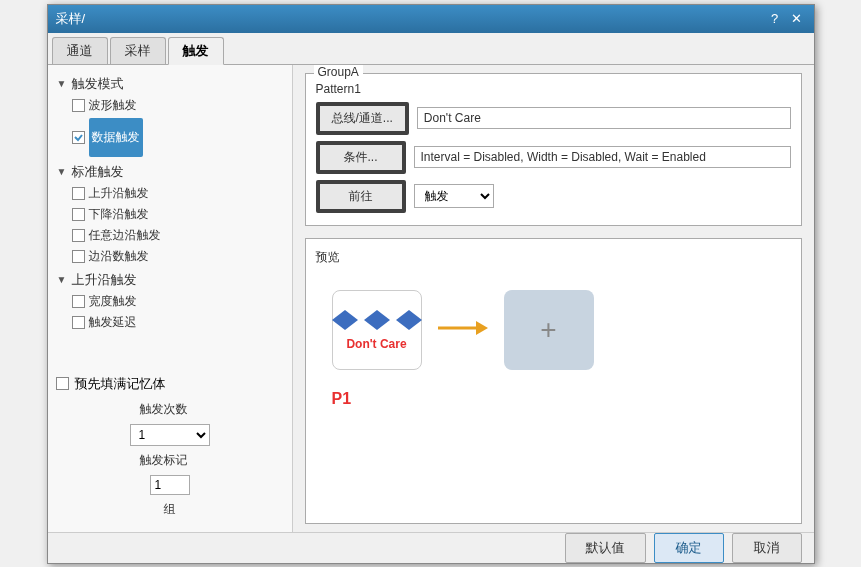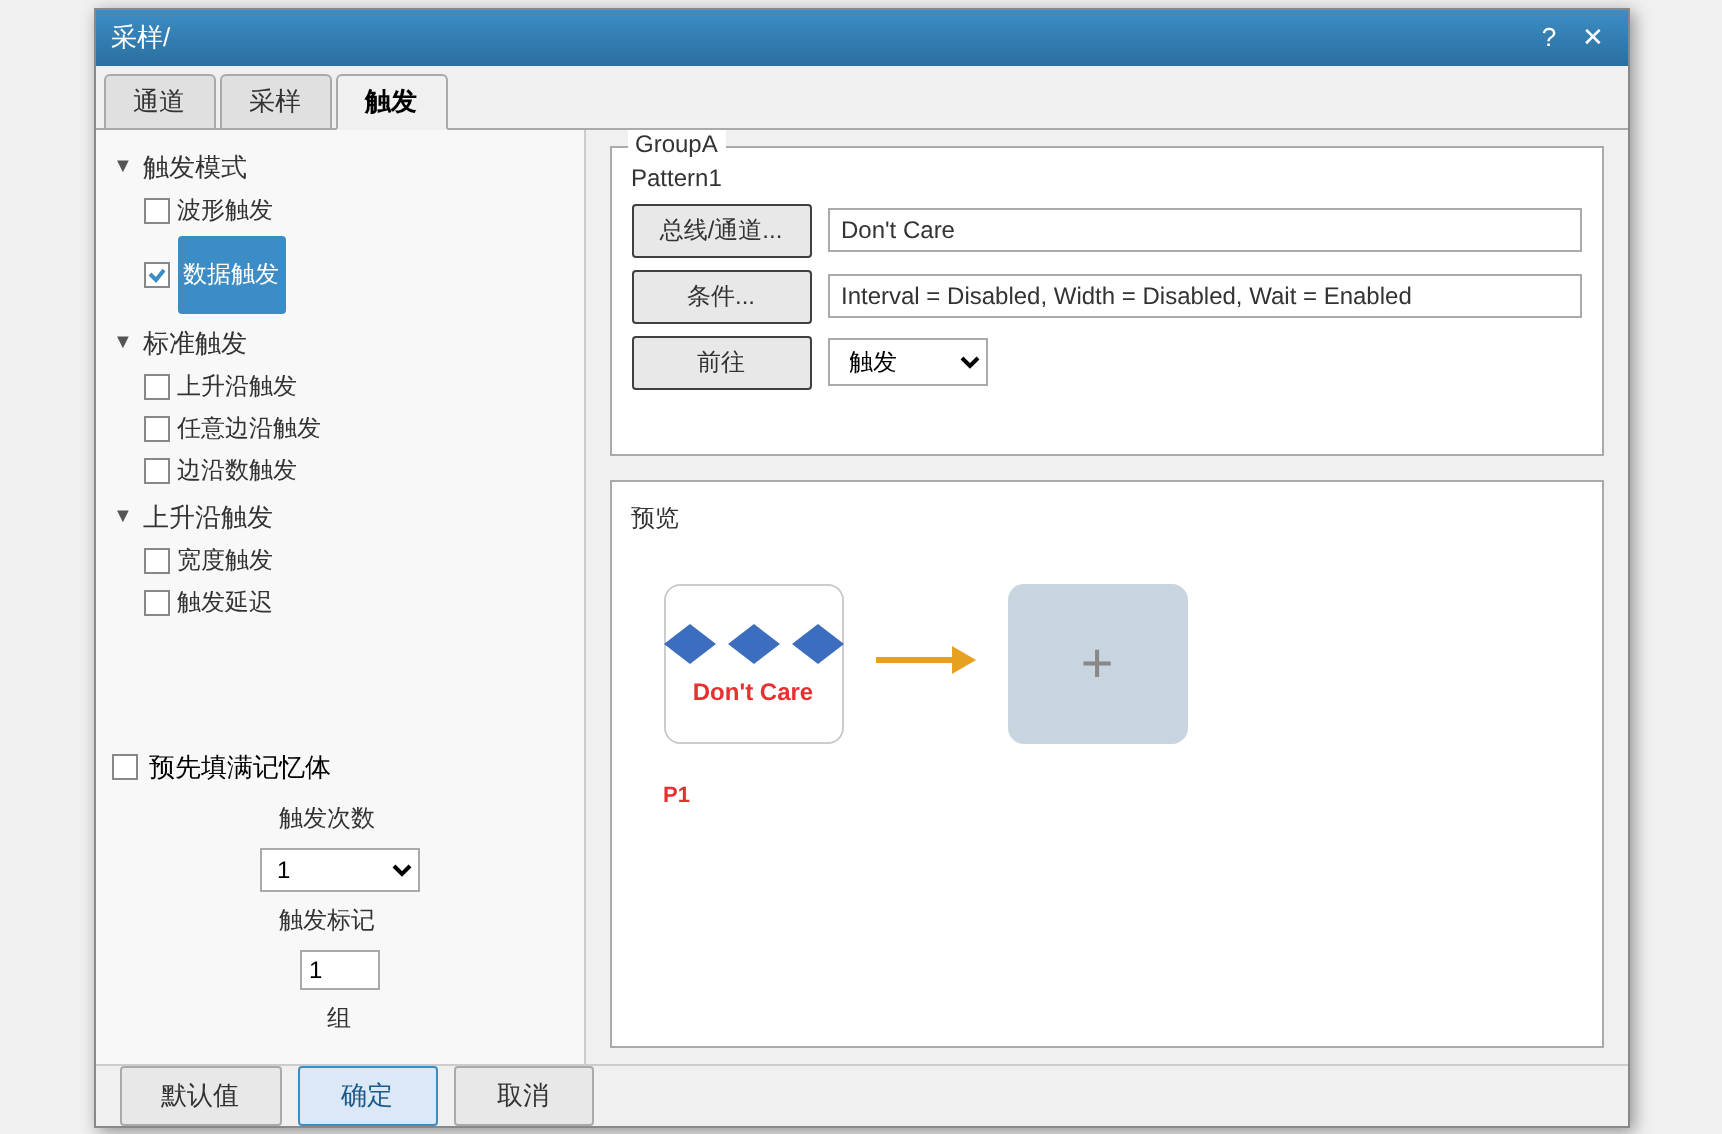--- a/index.html
+++ b/index.html
@@ -264,21 +264,21 @@
 
     .pattern-row {
       display: flex;
       align-items: center;
       gap: 8px;
       margin-bottom: 6px;
     }
 
     .pattern-button {
       padding: 4px 12px;
-      border: 1px solid #404040;
+      border: 4px solid #404040;
       background: #e8e8e8;
       cursor: pointer;
       font-size: 12px;
       min-width: 90px;
       text-align: center;
       color: #333;
       border-radius: 2px;
     }
 
     .pattern-text-field {
@@ -357,32 +357,33 @@
       background: #c8d4e0;
       border-radius: 8px;
       display: flex;
       align-items: center;
       justify-content: center;
       font-size: 28px;
       color: #888;
     }
 
     .p1-label {
-      font-size: 11px;
+      font-size: 16px;
       color: #e83030;
       font-weight: bold;
       margin-top: 4px;
     }
 
     
     .bottom-bar {
       background: #f0f0f0;
       border-top: 1px solid #ccc;
       padding: 0 12px;
       display: flex;
+      justify-content: flex-end;
       gap: 8px;
       flex-shrink: 0;
     }
 
     .bottom-btn {
       padding: 5px 20px;
       border: 1px solid #aaa;
       background: #e8e8e8;
       cursor: pointer;
       font-size: 13px;
@@ -454,20 +455,24 @@
             <span class="tree-expander">▼</span>
             <span>标准触发</span>
           </div>
           <div class="tree-children">
             <div class="tree-item">
               <div class="tree-checkbox"></div>
               <span class="tree-item-label">上升沿触发</span>
             </div>
             <div class="tree-item">
               <div class="tree-checkbox"></div>
+              <span class="tree-item-label">下降沿触发</span>
+            </div>
+            <div class="tree-item">
+              <div class="tree-checkbox"></div>
               <span class="tree-item-label">任意边沿触发</span>
             </div>
             <div class="tree-item">
               <div class="tree-checkbox"></div>
               <span class="tree-item-label">边沿数触发</span>
             </div>
           </div>
         </div>
 
         <div class="tree-group">
@@ -504,21 +509,21 @@
           <input class="form-input-small" type="text" value="1" style="">
           <span class="form-unit">组</span>
         </div>
       </div>
     </div>
 
     <div class="right-panel">
       <div class="group-box">
         <span class="group-box-title">GroupA</span>
 
-        <div style="margin-bottom:24px;">
+        <div style="margin-bottom:4px;">
           <div style="font-size:12px; color:#333; margin-bottom:6px;">Pattern1</div>
 
           <div class="pattern-row">
             <button class="pattern-button">总线/通道...</button>
             <input class="pattern-text-field" type="text" value="Don't Care" style="">
           </div>
 
           <div class="pattern-row">
             <button class="pattern-button">条件...</button>
             <input class="pattern-text-field" type="text" value="Interval = Disabled, Width = Disabled, Wait = Enabled" style="">

